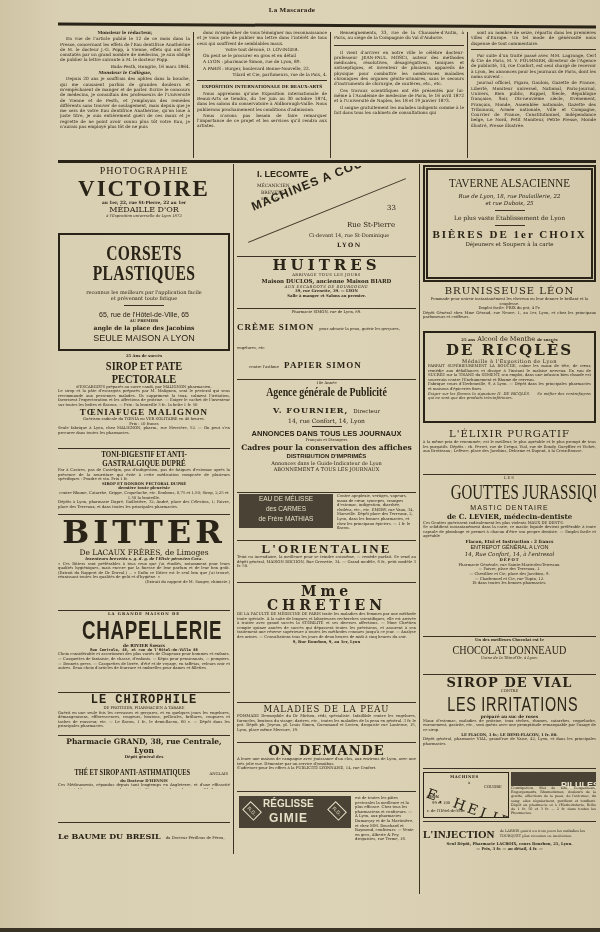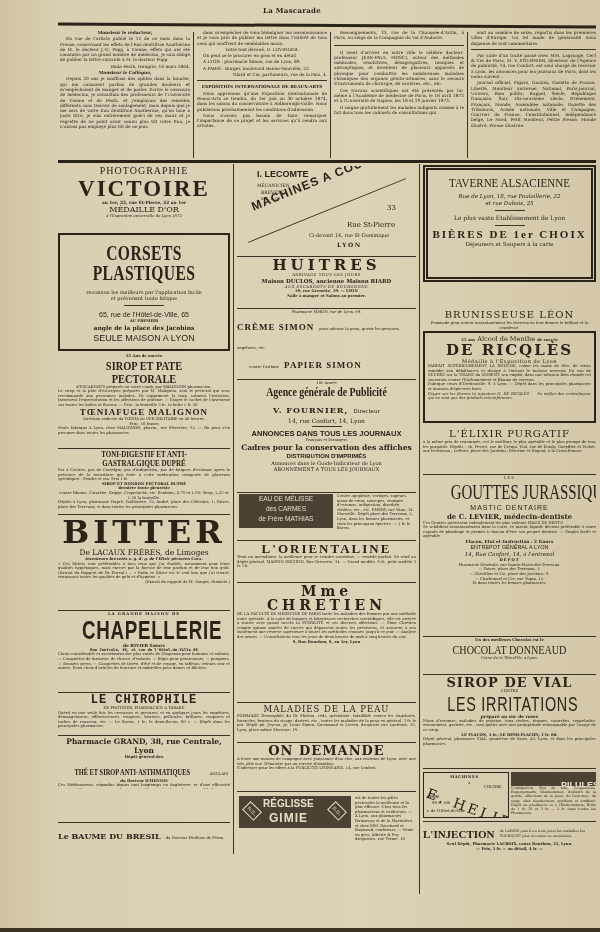--- a/index.html
+++ b/index.html
@@ -1,18 +1,18 @@
 <!DOCTYPE html>
 <html><head>
 <meta charset="utf-8">
 <style>
   html,body{margin:0;padding:0;}
   body{width:600px;height:932px;background:#d6ccae;position:relative;overflow:hidden;font-family:"DejaVu Serif",serif;color:#2a2418;}
   .paper{position:absolute;left:0;top:0;width:600px;height:932px;background:linear-gradient(90deg,#cfc4a4 0%,#d9cfb2 10%,#dcd2b5 60%,#d3c8a9 100%);}
-  .mast{position:absolute;left:0;top:6px;width:584px;text-align:center;font-size:7px;font-weight:bold;letter-spacing:0.3px;}
+  .mast{position:absolute;left:0;top:6px;width:584px;text-align:center;font-size:7px;font-weight:bold;letter-spacing:0.3px;font-family:Liberation Serif, serif;}
   .rule-thick{position:absolute;height:3px;background:#2a2418;}
   .rule{position:absolute;height:1px;background:#3a3224;}
   .vrule{position:absolute;width:1px;background:#3a3224;}
   .col{position:absolute;font-size:4.3px;line-height:5.3px;text-align:justify;overflow:hidden;}
   .col p{margin:0 0 1px 0;text-indent:6px;}
   .col .c{text-align:center;text-indent:0;}
   .col .h{text-align:center;text-indent:0;font-weight:bold;}
   .ad{position:absolute;overflow:hidden;text-align:center;}
   .box{border:1.5px solid #2a2418;box-sizing:border-box;}
   .dbl{border:3px double #2a2418;box-sizing:border-box;}
@@ -263,21 +263,21 @@
     <div class="it" style="font-size:5.5px;line-height:7px;margin-top:4px;">Rue de Lyon, 18, rue Poulaillerie, 22</div>
     <div class="it" style="font-size:5.5px;line-height:7px;">et rue Dubois, 25</div>
     <div style="margin:3px auto;width:30px;height:1px;background:#3a3224;"></div>
     <div style="font-size:6px;line-height:8px;">Le plus vaste Etablissement de Lyon</div>
     <div style="margin:3px auto;width:30px;height:1px;background:#3a3224;"></div>
     <div class="big" style="font-size:11px;letter-spacing:2px;">BIÈRES DE 1er CHOIX</div>
     <div style="font-size:5.5px;line-height:8px;">Déjeuners et Soupers à la carte</div>
   </div>
 
   <div class="ad" style="left:423px;top:285px;width:173px;height:44px;">
-    <div style="font-size:10px;line-height:12px;letter-spacing:1px;margin-top:24px;">BRUNISSEUSE LÉON</div>
+    <div style="font-size:10px;line-height:12px;letter-spacing:1px;">BRUNISSEUSE LÉON</div>
     <div class="xs">Pommade pour noircir instantanément les cheveux ou leur donner le brillant et la souplesse.</div>
     <div class="xs">Emploi facile. PRIX du pot, 4 Fr.</div>
     <div class="xs just">Dépôt Général chez Mme Géraud, rue Neuve, 1, au 1er, Lyon, et chez les principaux parfumeurs et coiffeurs.</div>
   </div>
 
   <div class="ad box" style="left:423px;top:331px;width:173px;height:92px;border-width:2px;">
     <div style="font-size:6.5px;line-height:8px;margin-top:2px;">
       <span class="xs b">25 ans</span>
       <span>Alcool de Menthe</span>
       <span class="xs b">de succès</span>

